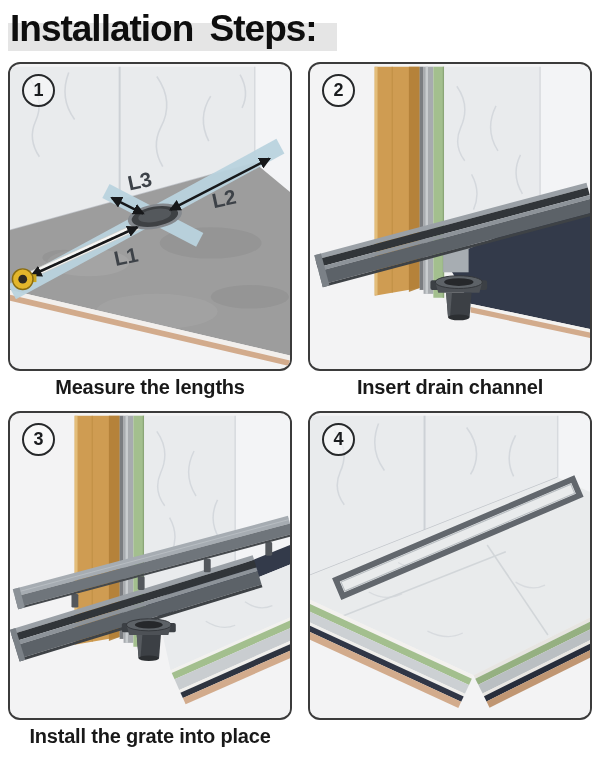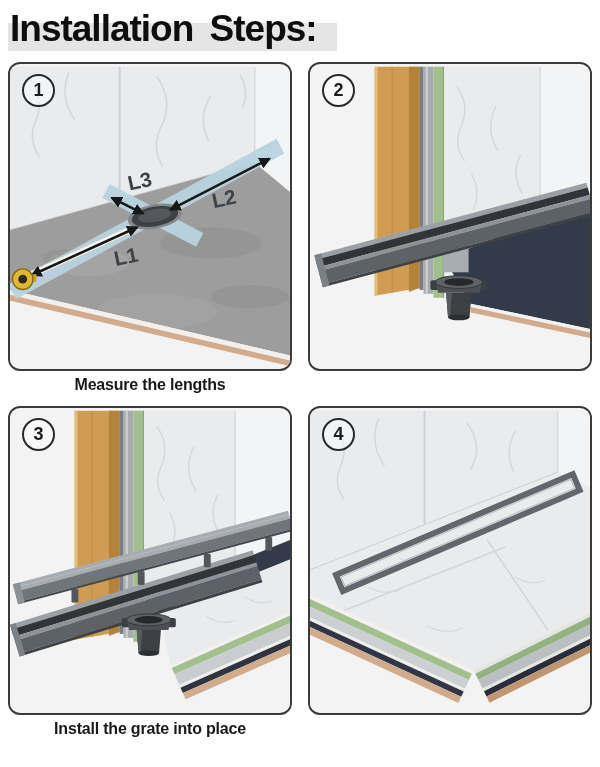--- a/index.html
+++ b/index.html
@@ -31,21 +31,21 @@
   }
   .panel svg{display:block;width:100%;height:100%;}
   .badge{
     position:absolute;top:10px;left:12px;width:29px;height:29px;
     border:2px solid #26282a;border-radius:50%;
     display:flex;align-items:center;justify-content:center;
     font-weight:bold;font-size:18px;color:#1b1d1f;
     background:rgba(252,252,252,.55);
   }
   figcaption{
-    margin-top:5px;text-align:center;font-weight:bold;font-size:16px;
+    margin-top:5px;text-align:center;font-weight:bold;font-size:20px;
     color:var(--caption-text,#191919);white-space:nowrap;letter-spacing:-.2px;
   }
   .lbl{font-weight:bold;font-size:21px;}
 </style>
 </head>
 <body>
 
 <header>
   <h1><span class="hl">Installation Steps:</span></h1>
 </header>
@@ -174,20 +174,21 @@
           <ellipse cx="24" cy="8" rx="15" ry="4" fill="#26282b"></ellipse>
           <polygon points="11,19 37,19 35,44 13,44" style="fill:var(--drain-flange)"></polygon>
           <polygon points="11,19 17,19 15,44 13,44" fill="#565a5f"></polygon>
           <ellipse cx="24" cy="44" rx="11" ry="3" fill="#2c2f32"></ellipse>
         </g>
       </svg>
       <div class="badge">
           <span>2</span>
         </div>
     </div>
+    <figcaption>Insert drain channel</figcaption>
   </figure>
 
   <figure>
     <div class="panel">
       <svg viewBox="0 0 286 306">
         <rect width="286" height="306" style="fill:var(--panel-bg)"></rect>
         <g>
           <polygon points="66,0 112,0 112,226 66,234" style="fill:var(--wood-stud)"></polygon>
           <polygon points="101,0 112,0 112,226 101,230" style="fill:var(--wood-stud-dark)" opacity="0.9"></polygon>
           <rect x="66" y="0" width="3" height="233" fill="#e7c684" opacity="0.8"></rect>

